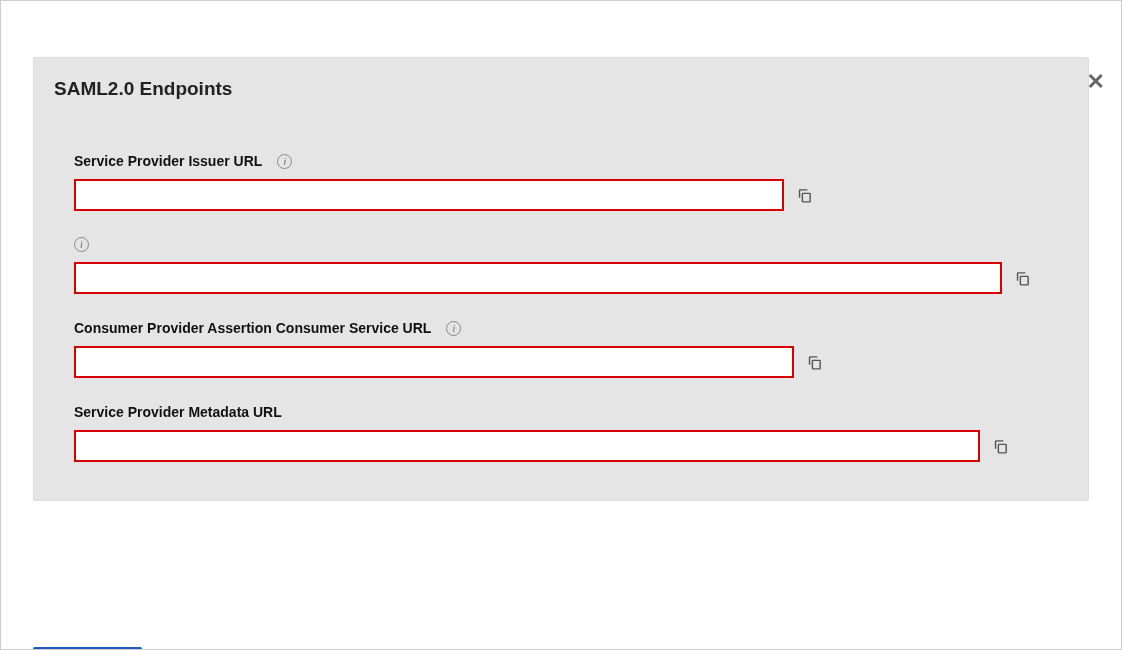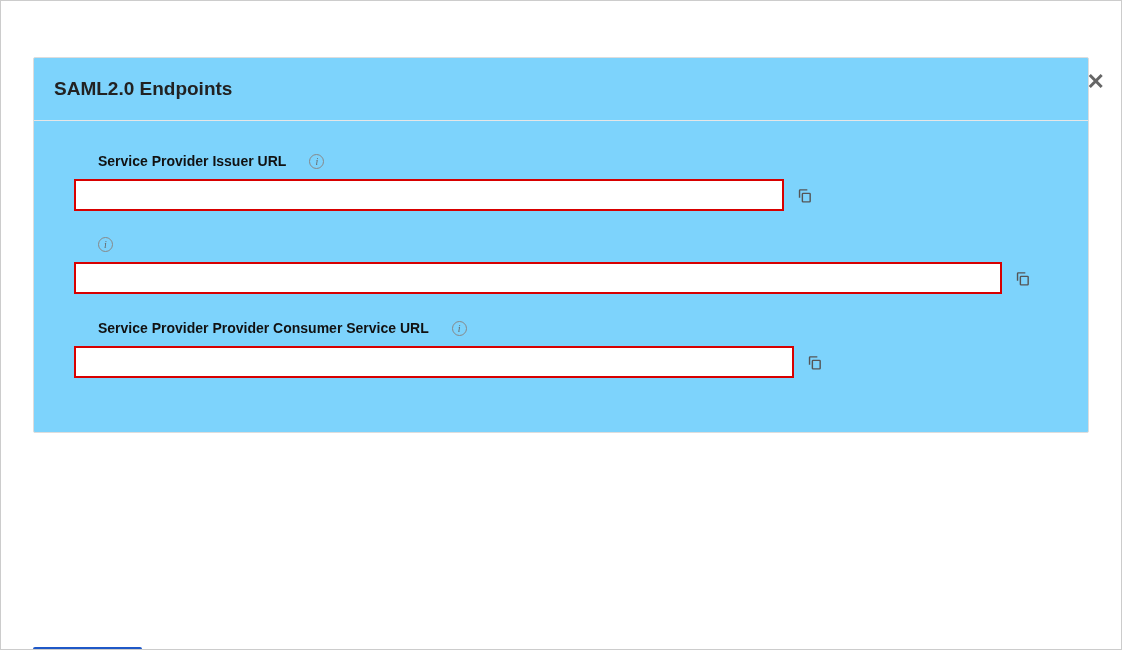--- a/index.html
+++ b/index.html
@@ -26,21 +26,21 @@
       font-size: 22px;
       color: #666;
       cursor: pointer;
       line-height: 1;
       font-weight: bold;
     }
     .card {
       margin: 56px 32px 0 32px;
       border: 1px solid #ddd;
       border-radius: 2px;
-      background: #7dd3fc;
+      background: #e5e5e5;
     }
     .card-header {
       padding: 20px 20px 20px 20px;
       border-bottom: 1px solid #e6e6e6;
     }
     .card-header h2 {
       margin: 0;
       font-size: 19px;
       font-weight: 600;
       color: #222;
@@ -48,23 +48,22 @@
     .card-body {
       padding: 18px 28px 28px 40px;
     }
     .field-group {
       margin-top: 14px;
       margin-bottom: 26px;
     }
     .field-label-row {
       display: flex;
       align-items: flex-end;
-      gap: 23px;
+      gap: 15px;
       margin-bottom: 10px;
-      margin-left: 24px;
     }
     .field-label {
       font-size: 14px;
       font-weight: 700;
       color: #111;
     }
     .info-icon {
       display: inline-flex;
       align-items: center;
       justify-content: center;
@@ -159,34 +158,48 @@
             <svg width="17" height="17" viewBox="0 0 24 24" fill="none" stroke="#555" stroke-width="2">
               <rect x="9" y="9" width="11" height="12" rx="1"></rect>
               <path d="M5 15V5a1 1 0 0 1 1-1h10"></path>
             </svg>
           </span>
         </div>
       </div>
 
       <div class="field-group">
         <div class="field-label-row">
-          <span class="field-label">Service Provider Provider Consumer Service URL</span>
+          <span class="field-label">Consumer Provider Assertion Consumer Service URL</span>
           <span class="info-icon">i</span>
         </div>
         <div class="field-row">
           <input type="text" class="field-input w-720" value="" style="">
           <span class="copy-btn">
             <svg width="17" height="17" viewBox="0 0 24 24" fill="none" stroke="#555" stroke-width="2">
               <rect x="9" y="9" width="11" height="12" rx="1"></rect>
               <path d="M5 15V5a1 1 0 0 1 1-1h10"></path>
             </svg>
           </span>
         </div>
       </div>
 
+      <div class="field-group" style="margin-bottom:10px;">
+        <div class="field-label-row">
+          <span class="field-label">Service Provider Metadata URL</span>
+        </div>
+        <div class="field-row">
+          <input type="text" class="field-input w-906" value="" style="">
+          <span class="copy-btn">
+            <svg width="17" height="17" viewBox="0 0 24 24" fill="none" stroke="#555" stroke-width="2">
+              <rect x="9" y="9" width="11" height="12" rx="1"></rect>
+              <path d="M5 15V5a1 1 0 0 1 1-1h10"></path>
+            </svg>
+          </span>
+        </div>
+      </div>
 
     </div>
   </div>
 
   <div class="footer">
     <button class="close-btn">CLOSE</button>
   </div>
 
 </div>
 

